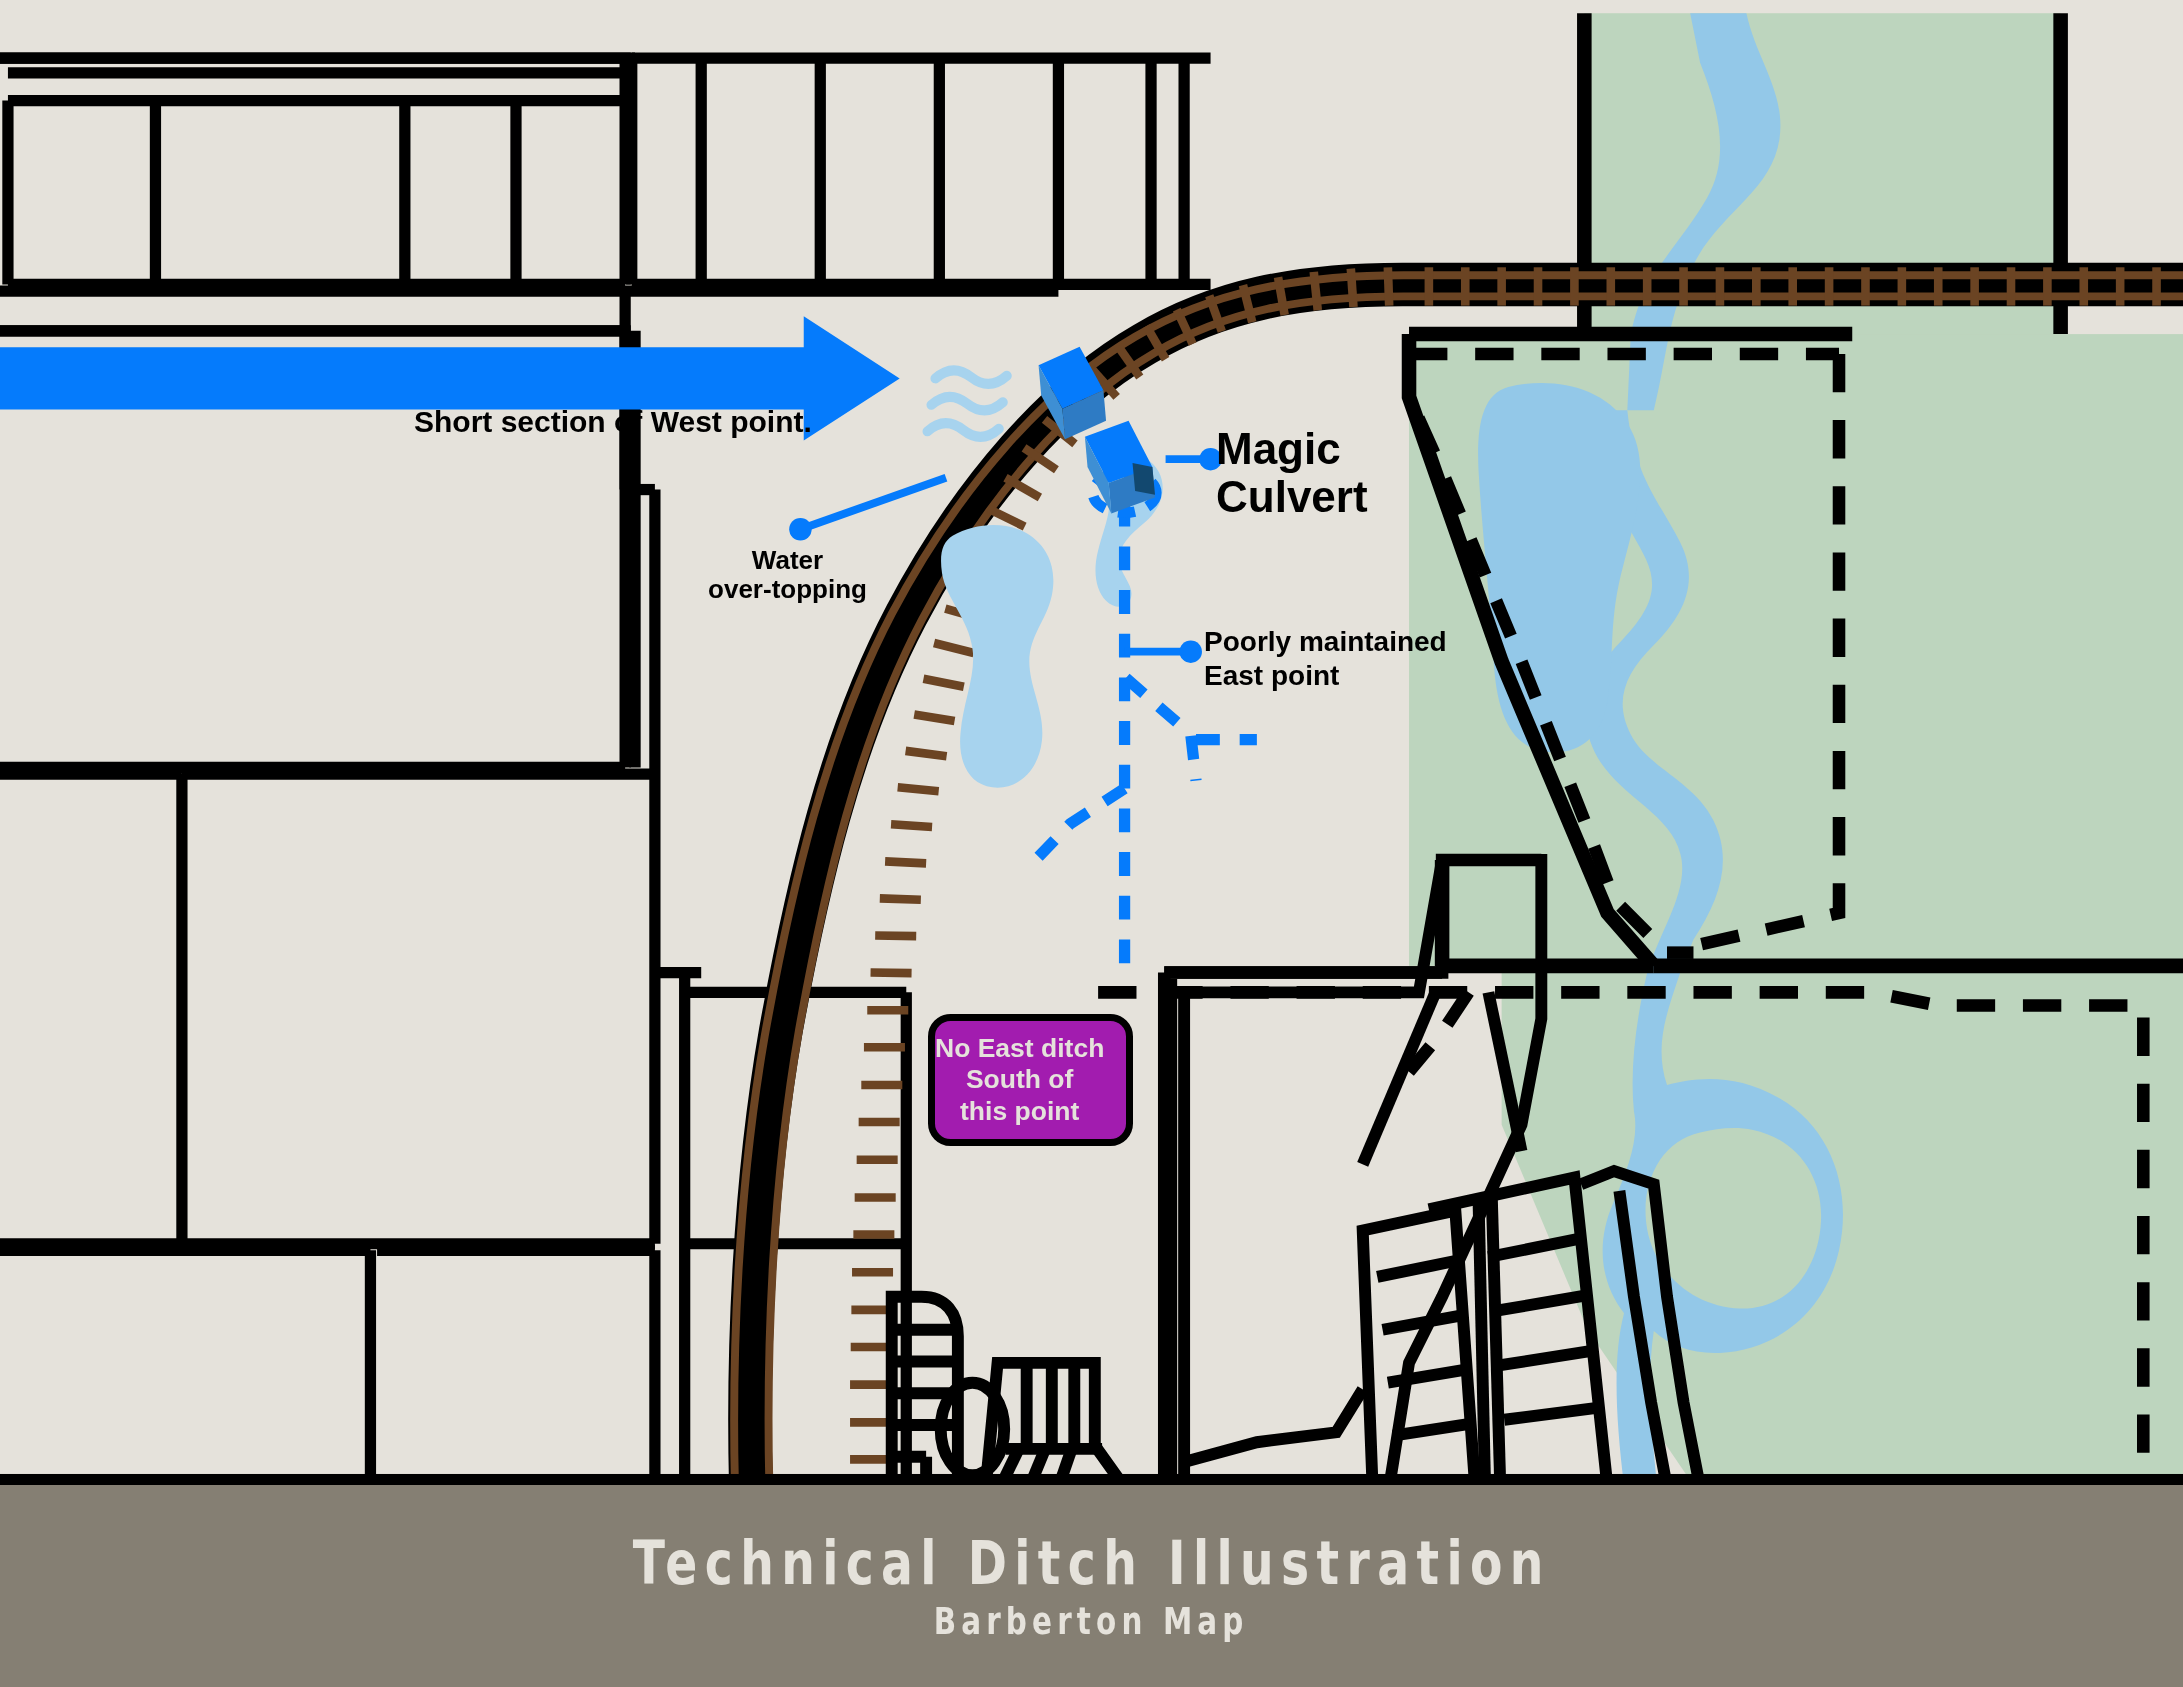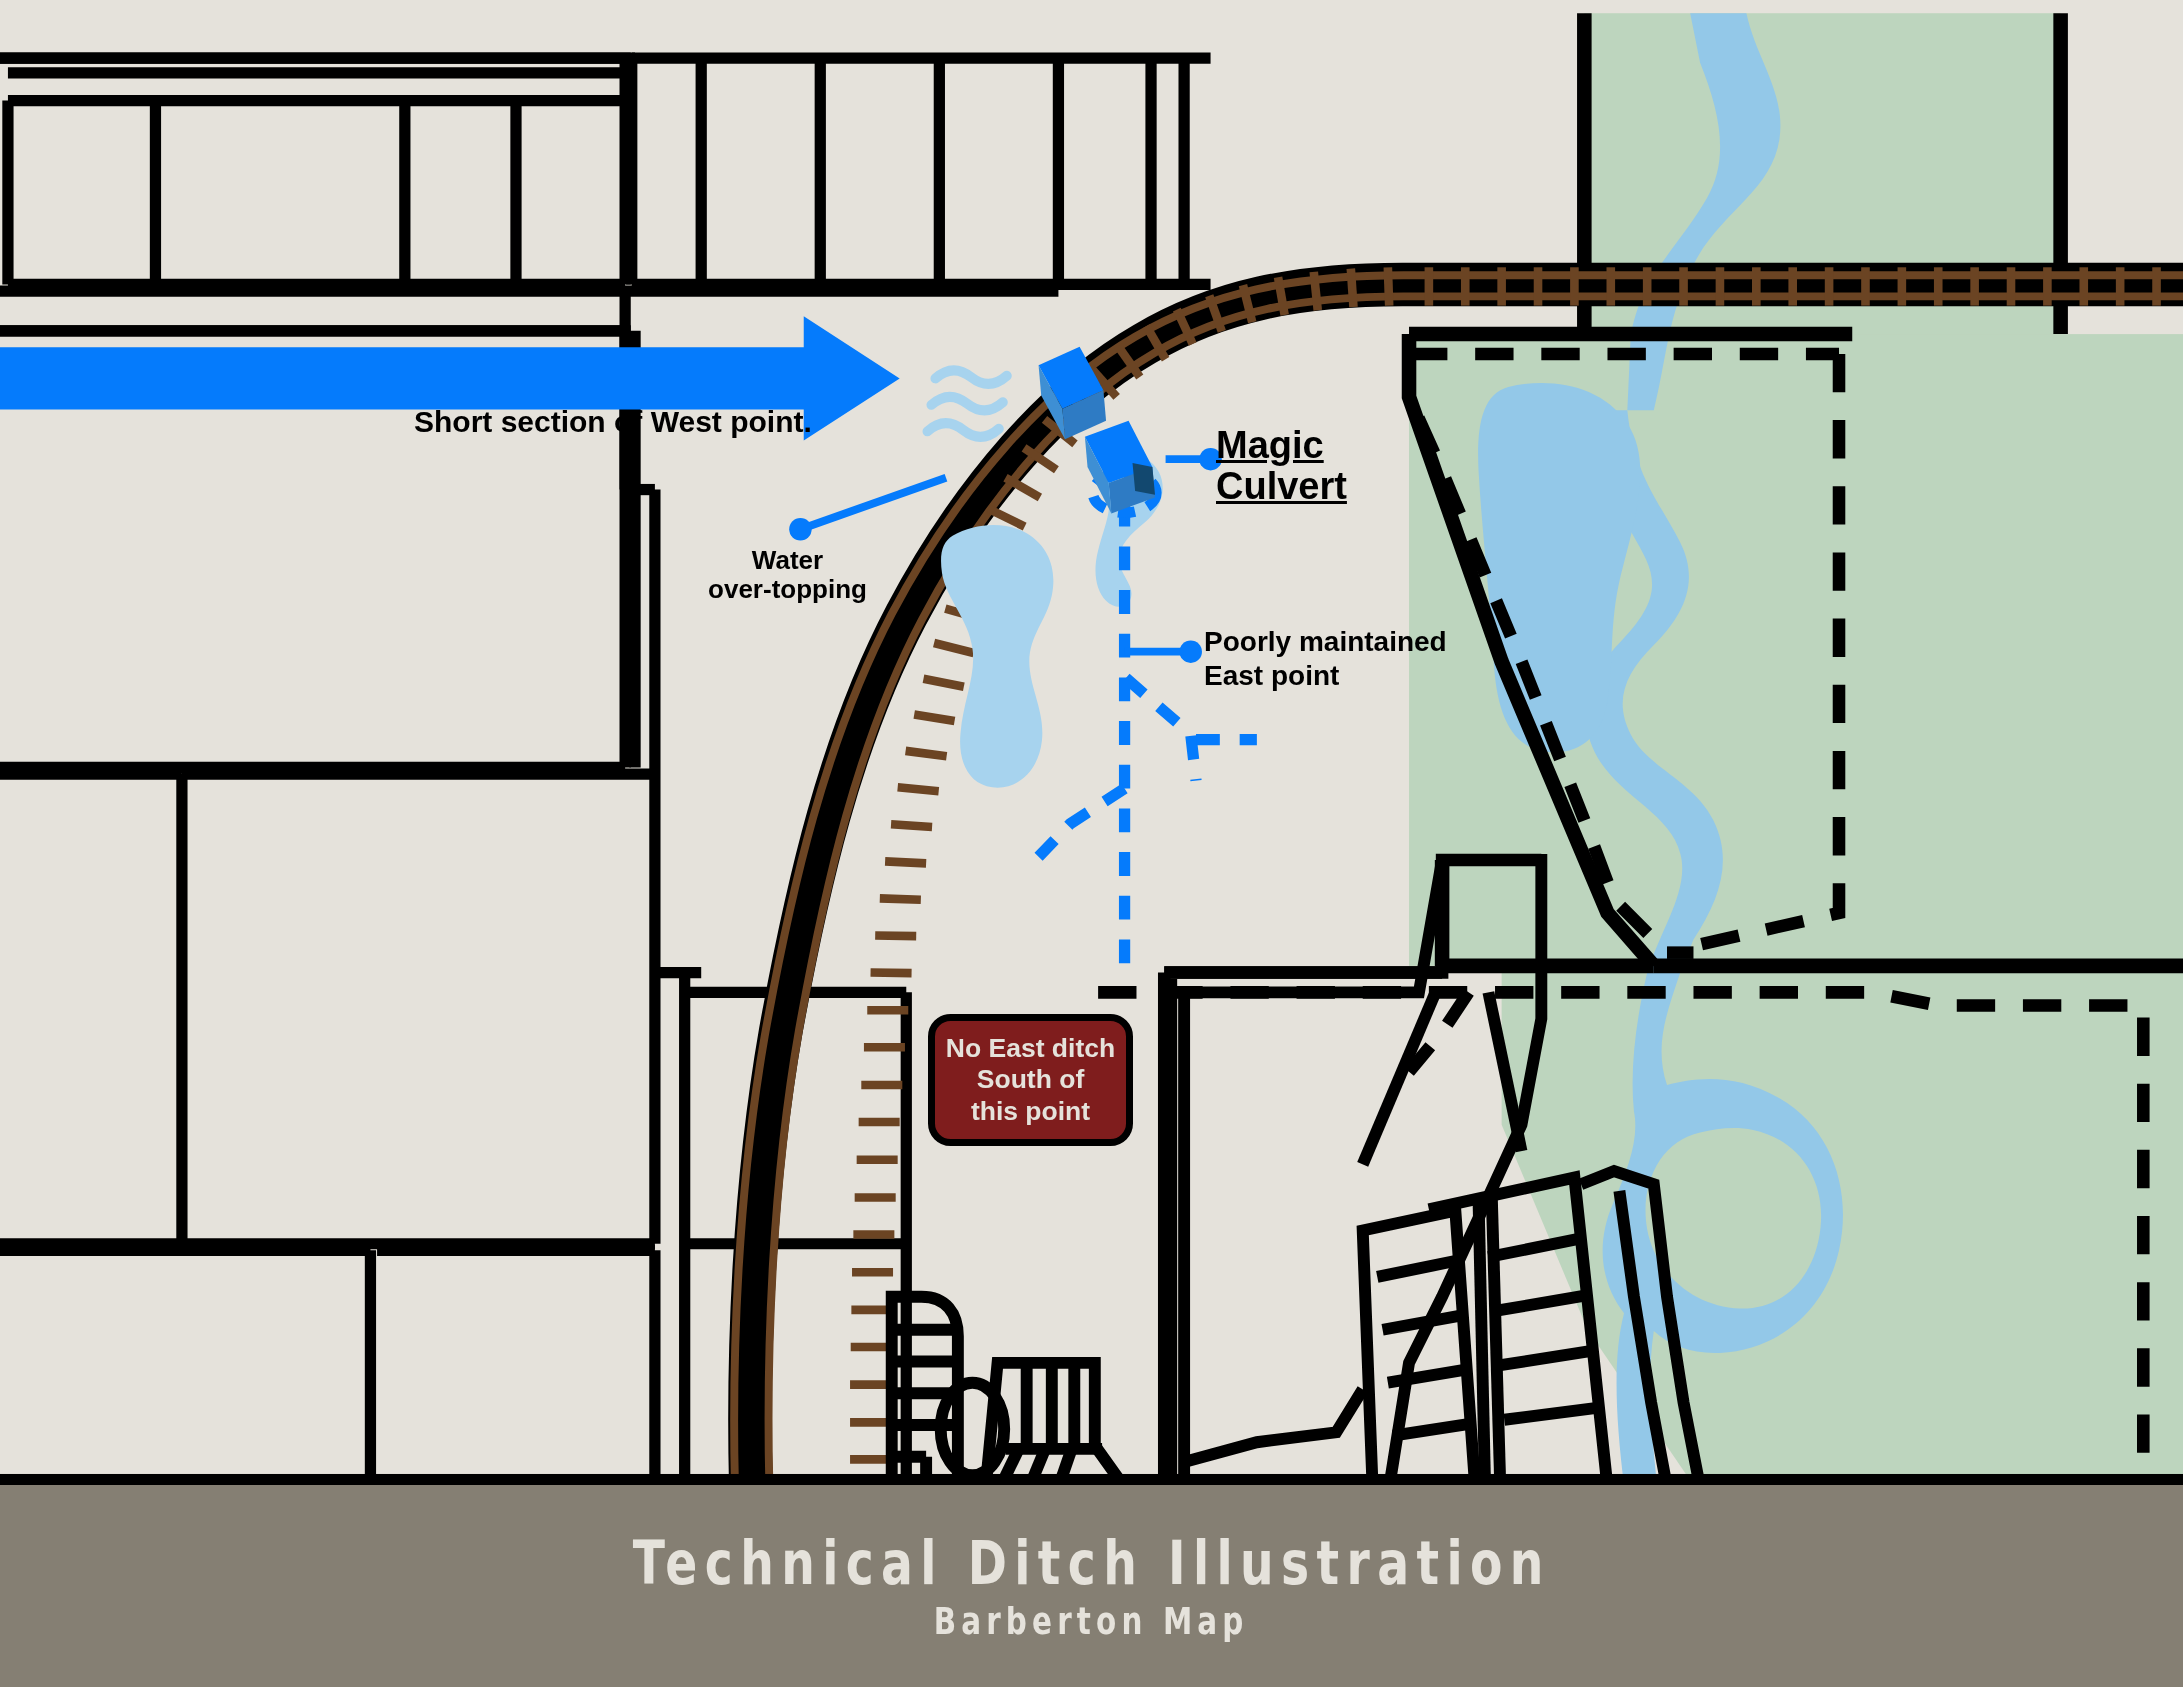--- a/index.html
+++ b/index.html
@@ -16,27 +16,27 @@
               font-weight:700;font-size:61px;color:#E5E2DB;letter-spacing:8.6px;
               line-height:1.0;transform:scaleX(.86);transform-origin:center;white-space:nowrap;}
   #footer .t2{font-family:"DejaVu Sans Condensed","Liberation Sans Narrow","Liberation Sans",sans-serif;
               font-weight:700;font-size:38px;color:#E5E2DB;letter-spacing:6px;
               line-height:1.0;margin-top:9.3px;transform:scaleX(.86);transform-origin:center;white-space:nowrap;}
 
   
   .anno{position:absolute;color:#000;font-weight:700;line-height:1.12;}
   #anno-west{left:414px;top:405px;font-size:30px;white-space:nowrap;}
   #anno-water{left:698px;top:546px;font-size:26px;text-align:center;width:179px;}
-  #anno-magic{left:1216px;top:425px;font-size:38px;line-height:1.08;text-decoration:underline;}
+  #anno-magic{left:1216px;top:425px;font-size:44px;line-height:1.08;}
   #anno-east{left:1204px;top:625px;font-size:28px;line-height:1.2;}
 
   
   #callout{position:absolute;left:928px;top:1014px;width:205px;height:132px;
-           background:#7f1d1d;border:7.3px solid #000;border-radius:22.5px;
-           box-sizing:border-box;display:flex;align-items:center;justify-content:center;}
+           background:#a21caf;border:7.3px solid #000;border-radius:22.5px;
+           box-sizing:border-box;display:flex;align-items:center;}
   #callout .ctxt{color:#E5E2DB;font-weight:700;font-size:26.5px;line-height:1.18;
                  text-align:center;white-space:pre-line;}
 </style>
 </head>
 <body>
 
 <div id="stage">
 
   <svg id="mapsvg" viewBox="0 0 3300 2550" preserveAspectRatio="none">
     <defs>

